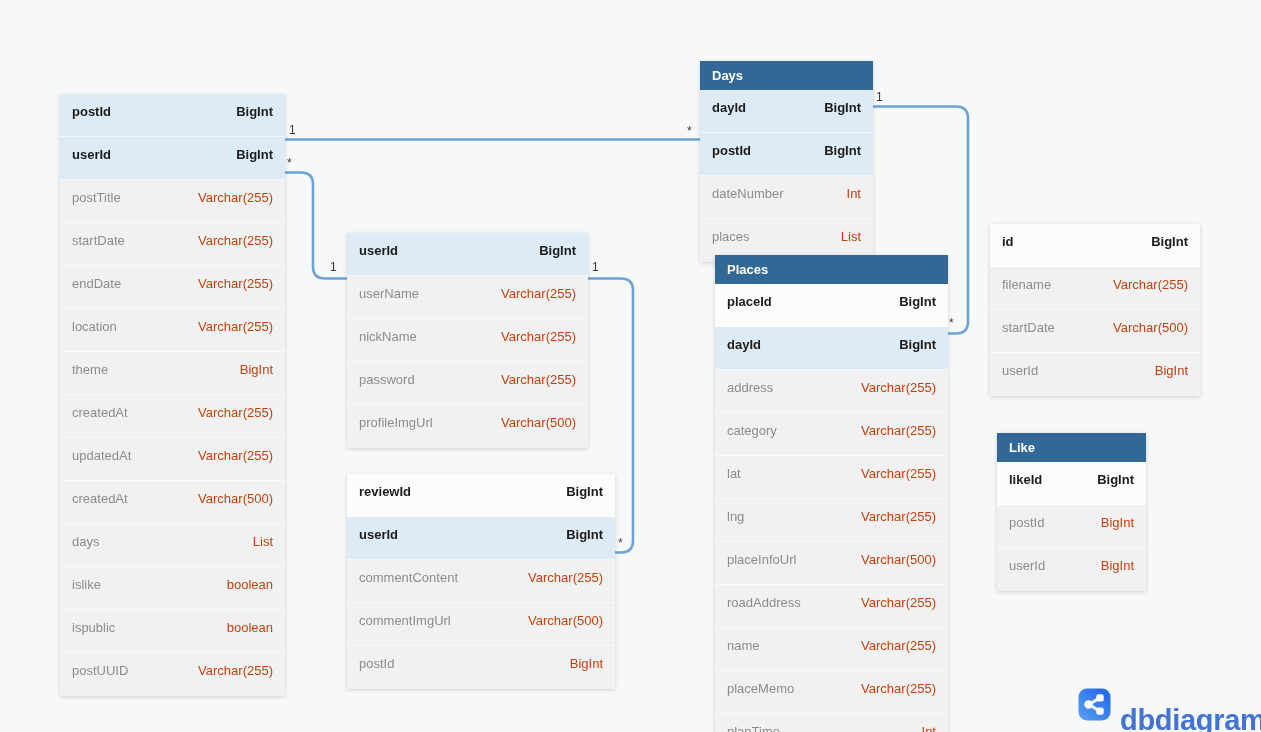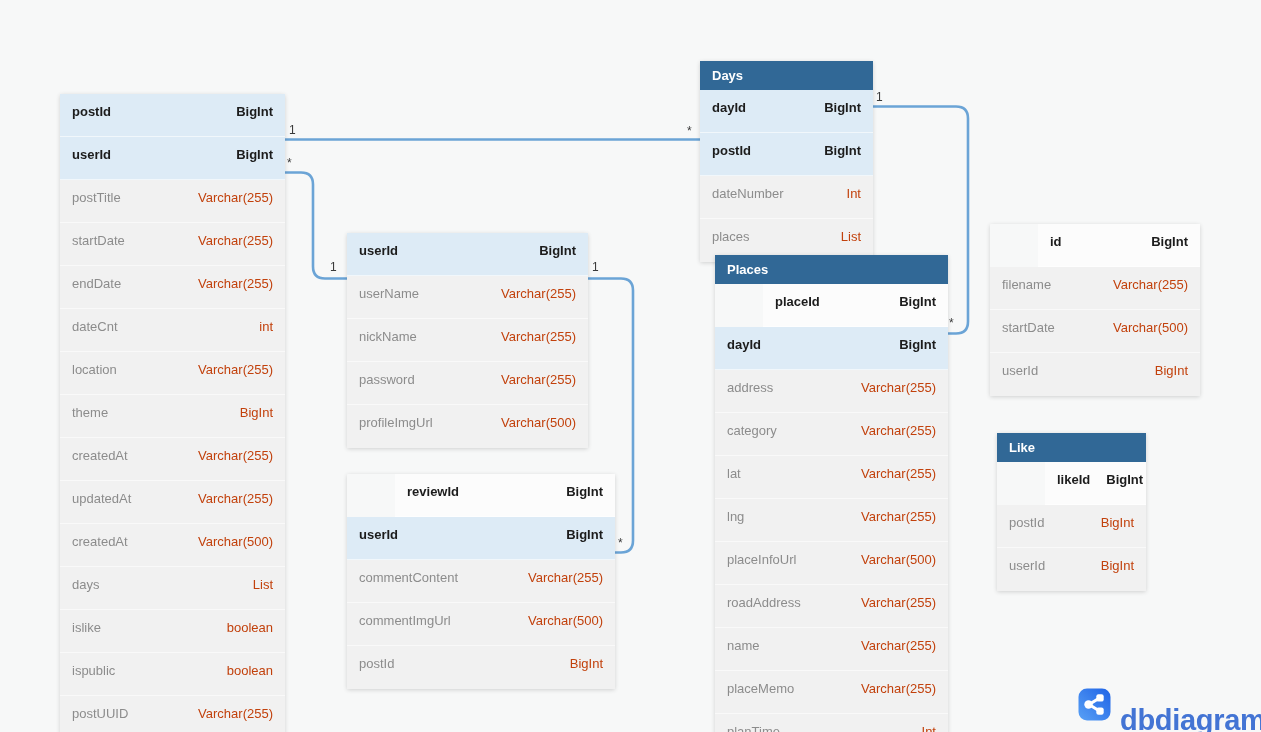--- a/index.html
+++ b/index.html
@@ -12,21 +12,21 @@
   #rels{position:absolute;left:0;top:0;width:1261px;height:732px;}
   #rels path{fill:none;stroke:var(--line);stroke-width:2.6px;}
   .table{position:absolute;box-shadow:0 1px 4px rgba(0,0,0,0.16);font-size:13px;border-radius:1px;}
   .thead{height:29px;line-height:29px;padding:0 12px;background:var(--header);color:#ffffff;
          font-weight:700;font-size:13px;cursor:move;}
   .trow{height:43px;box-sizing:border-box;display:flex;justify-content:space-between;align-items:flex-start;
         padding:10px 12px;background:var(--row);border-bottom:1px solid rgba(255,255,255,0.6);}
   .trow:last-child{border-bottom:none;}
   .fname{color:#8c8c8c;white-space:nowrap;}
   .ftype{color:#c2410c;white-space:nowrap;margin-left:16px;}
-  .trow.pk{background:var(--pkrow);margin-left:48px;}
+  .trow.pk{background:var(--pkrow);}
   .trow.fk{background:var(--hl);}
   .trow.pk .fname,.trow.pk .ftype,.trow.fk .fname,.trow.fk .ftype{color:#1c1c1c;font-weight:700;}
   .card-label{position:absolute;font-size:12px;color:#3a3a3a;line-height:12px;}
   .brand{position:absolute;left:1078px;top:672px;display:flex;align-items:center;gap:9px;
          text-decoration:none;cursor:pointer;}
   .brand-text{font-size:29px;font-weight:600;color:var(--brand);letter-spacing:-0.3px;margin-top:32px;}
 </style>
 </head>
 <body>
 
@@ -51,24 +51,20 @@
           <span class="fname">postTitle</span>
           <span class="ftype">Varchar(255)</span>
         </div>
         <div class="trow">
           <span class="fname">startDate</span>
           <span class="ftype">Varchar(255)</span>
         </div>
         <div class="trow">
           <span class="fname">endDate</span>
           <span class="ftype">Varchar(255)</span>
-        </div>
-        <div class="trow">
-          <span class="fname">dateCnt</span>
-          <span class="ftype">int</span>
         </div>
         <div class="trow">
           <span class="fname">location</span>
           <span class="ftype">Varchar(255)</span>
         </div>
         <div class="trow">
           <span class="fname">theme</span>
           <span class="ftype">BigInt</span>
         </div>
         <div class="trow">

